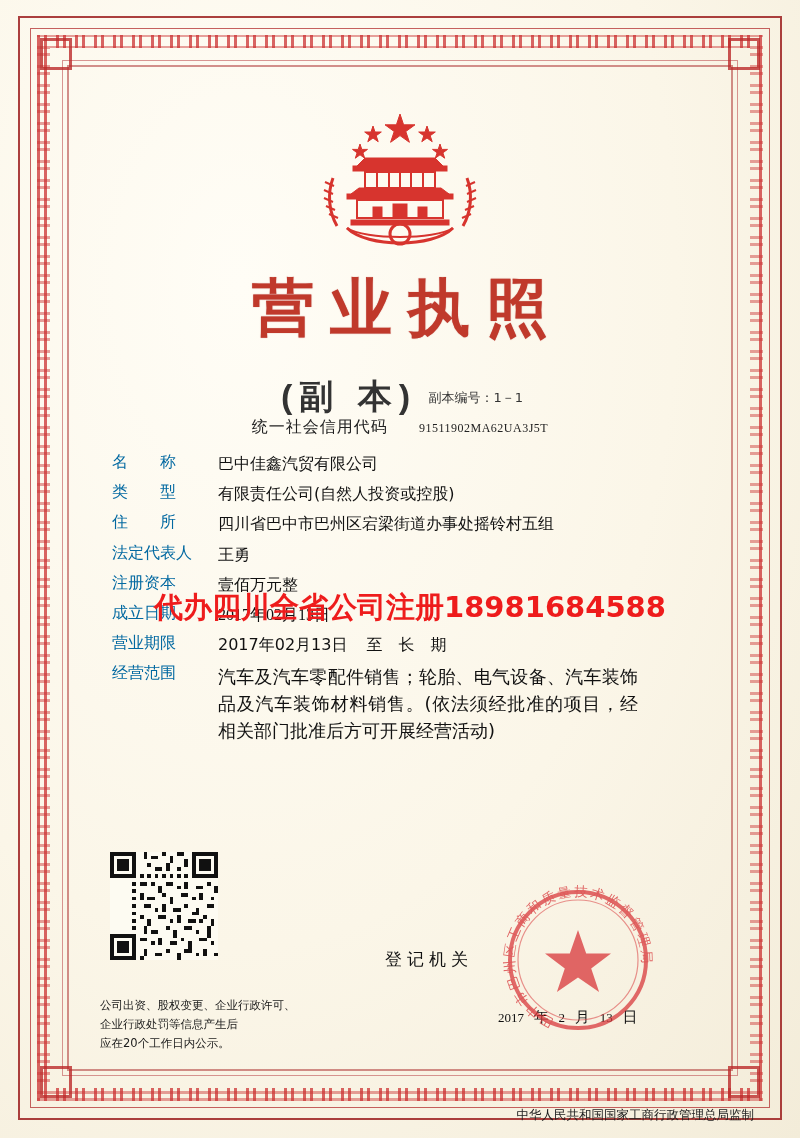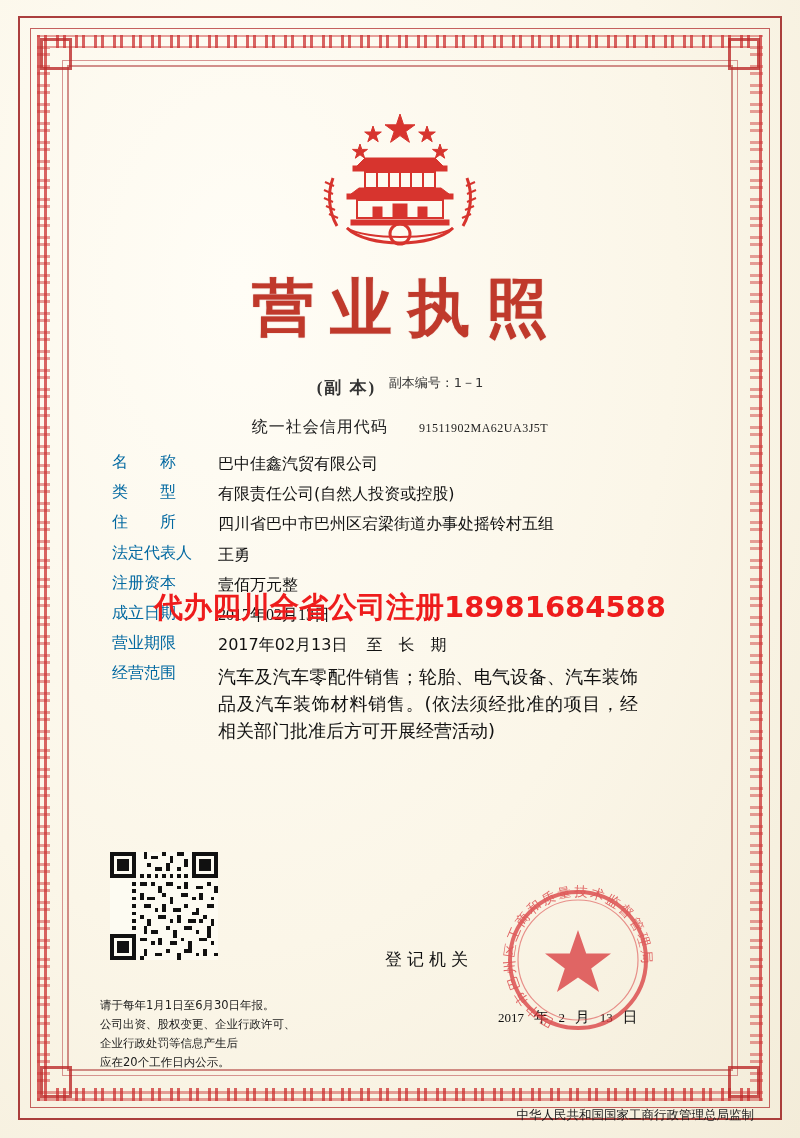--- a/index.html
+++ b/index.html
@@ -119,22 +119,22 @@
     padding-left: 16px;
   }
   .sub-row {
     position: absolute;
     top: 374px;
     left: 0; right: 0;
     text-align: center;
     white-space: nowrap;
   }
   .sub-title {
-    font-family: Liberation Serif, serif;
-    font-size: 17px;
+    font-family: Liberation Mono, monospace;
+    font-size: 34px;
     font-weight: bold;
     letter-spacing: 2px;
     color: #333;
   }
   .copy-no {
     font-family: "DejaVu Sans", sans-serif;
     font-size: 13px;
     color: #333;
     margin-left: 8px;
     vertical-align: 6px;
@@ -519,21 +519,20 @@
           <rect x="28" y="27" width="1" height="1"></rect>
         <rect x="22" y="16" width="1" height="1"></rect>
           <rect x="24" y="18" width="1" height="1"></rect>
         <rect x="26" y="22" width="1" height="1"></rect>
           <rect x="8" y="28" width="1" height="1"></rect>
       </g>
     </svg>
   </div>
 
   <div class="notice">
-    <div>请于每年1月1日至6月30日年报。</div>
     <div>公司出资、股权变更、企业行政许可、</div>
     <div>企业行政处罚等信息产生后</div>
     <div>应在20个工作日内公示。</div>
   </div>
 
   <div class="registry">登记机关</div>
 
   <div class="reg-date">
     <span class="num">2017</span>
     <span class="zi">年</span>

